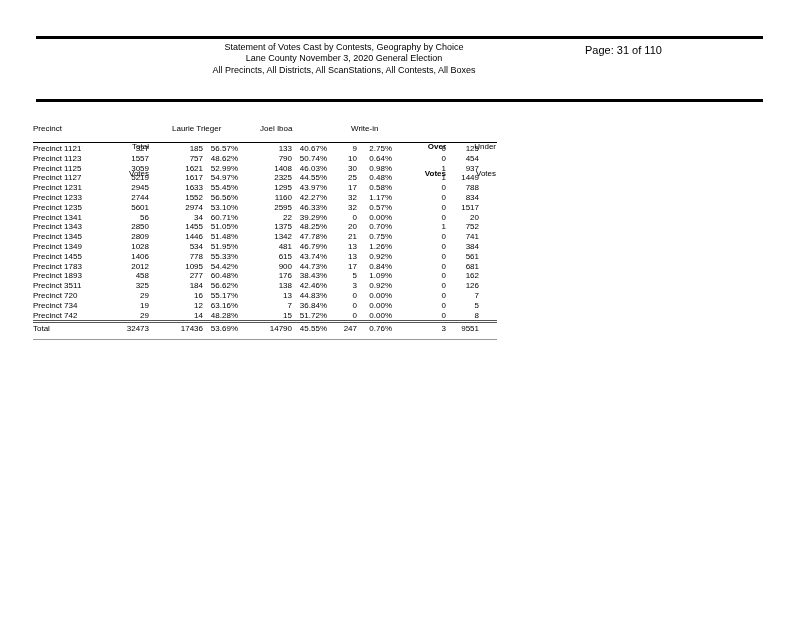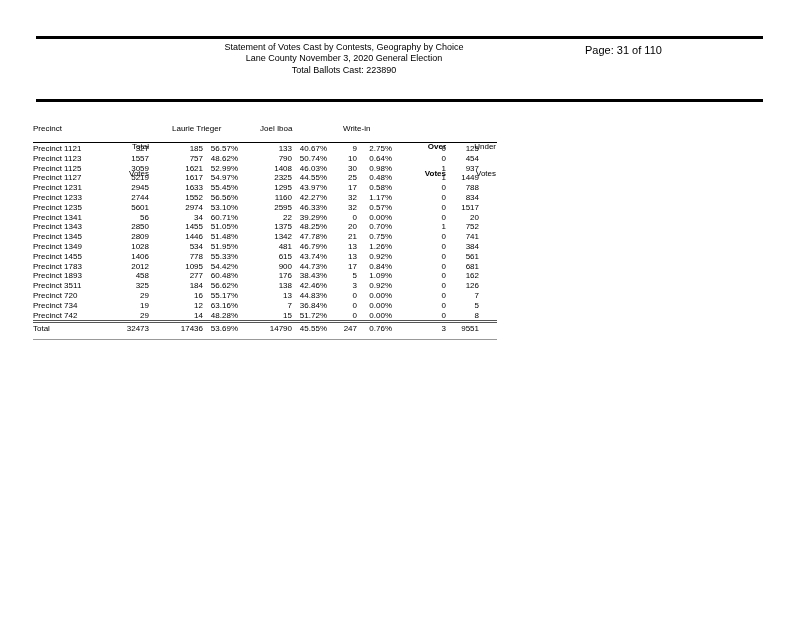--- a/index.html
+++ b/index.html
@@ -55,21 +55,21 @@
     width: 464px;
     height: 18px;
     font-size: 8px;
   }
   .hcell { position: absolute; top: 0; white-space: pre; }
   .h2l .hl { display: block; line-height: 9.3px; text-align: right; }
   .h-precinct { left: 0; }
   .h-total    { right: 348px; }
   .h-c1       { left: 139px; }
   .h-c2       { left: 227px; }
-  .h-wi       { left: 310px; }
+  .h-wi       { left: 318px; }
   .h-ov       { right: 51px; font-weight: bold; }
   .h-uv       { right: 1px; }
   .thead-rule {
     position: absolute;
     left: 33px;
     top: 141.5px;
     width: 464px;
     height: 1px;
     background: #000000;
   }
@@ -119,21 +119,21 @@
 </head>
 <body>
 
 <div class="page">
 
   <div class="rule rule-top"></div>
 
   <div class="header-center">
     <div>Statement of Votes Cast by Contests, Geography by Choice</div>
     <div>Lane County November 3, 2020 General Election</div>
-    <div>Total Ballots Cast: 223890</div>
+    <div>All Precincts, All Districts, All ScanStations, All Contests, All Boxes</div>
   </div>
 
   <div class="page-num">Page: 31 of 110</div>
 
   <div class="rule rule-bottom"></div>
 
 
   <div class="thead">
     <span class="hcell h-precinct">Precinct</span>
     <span class="hcell h2l h-total">

